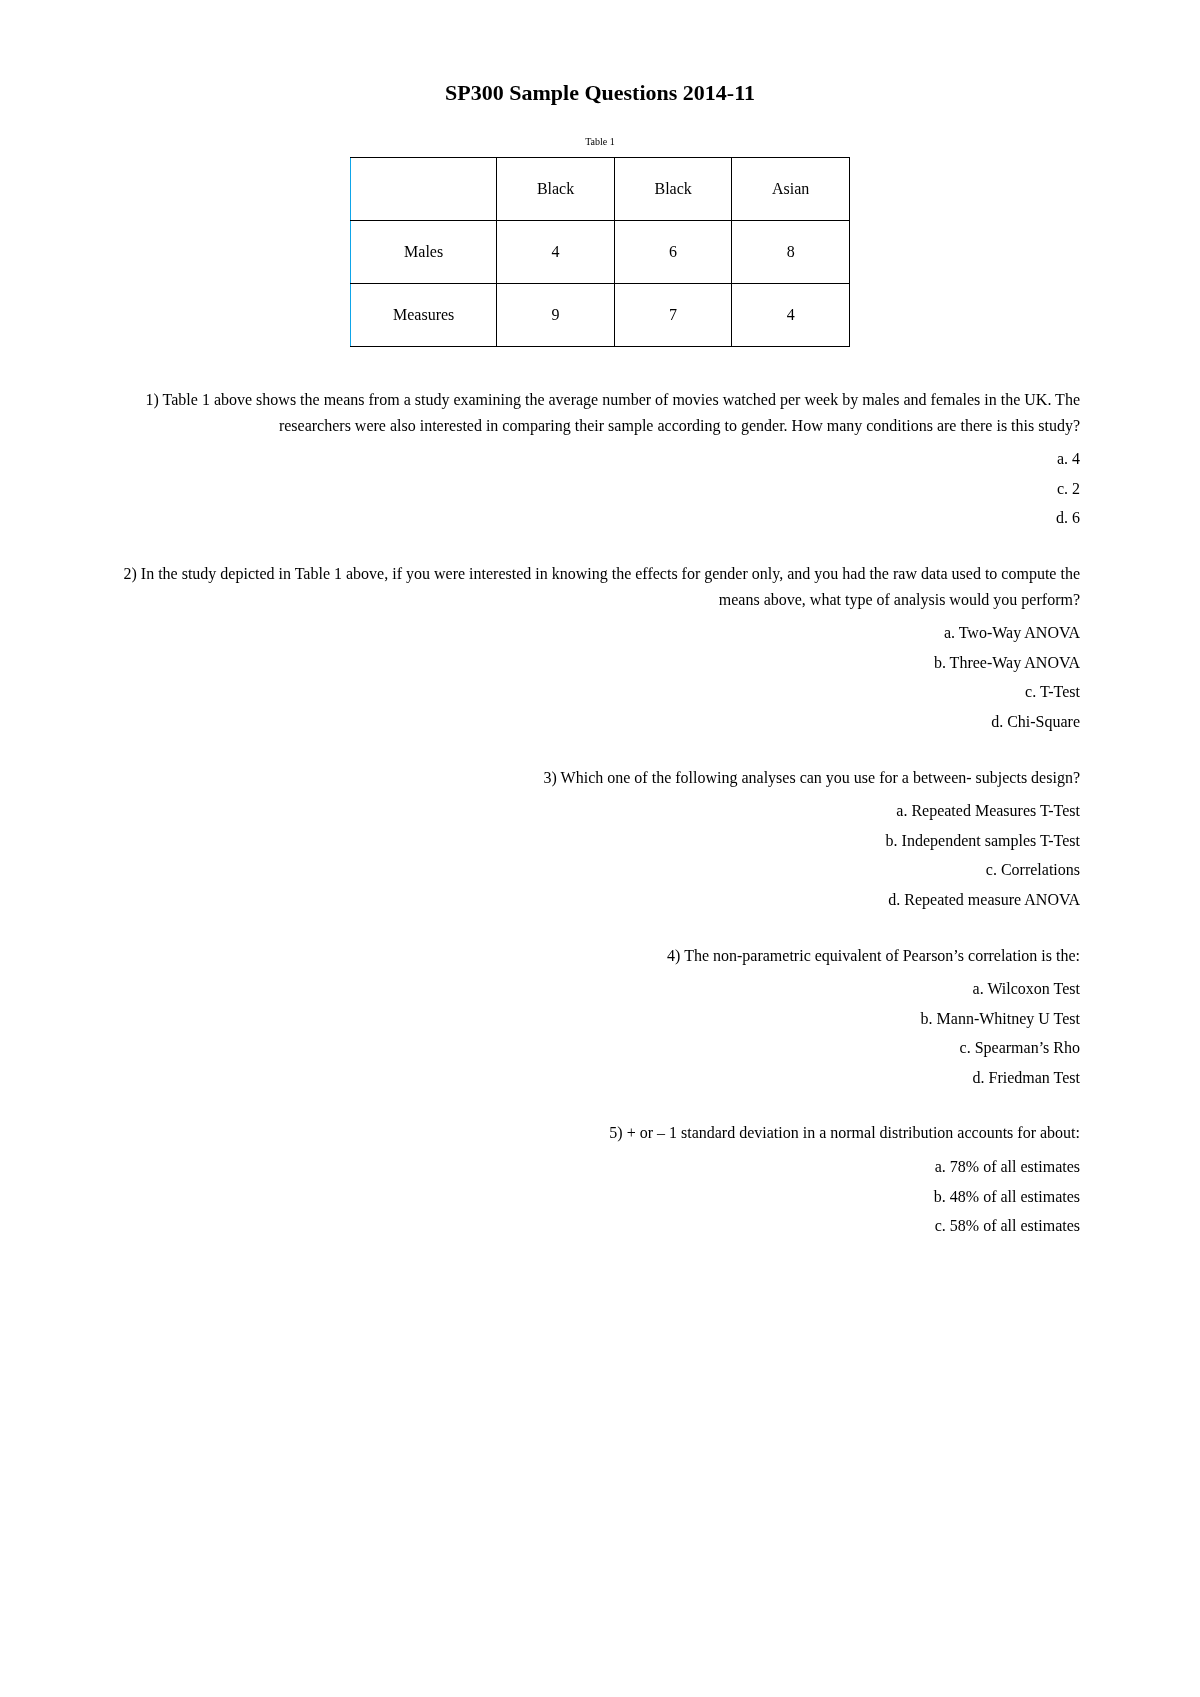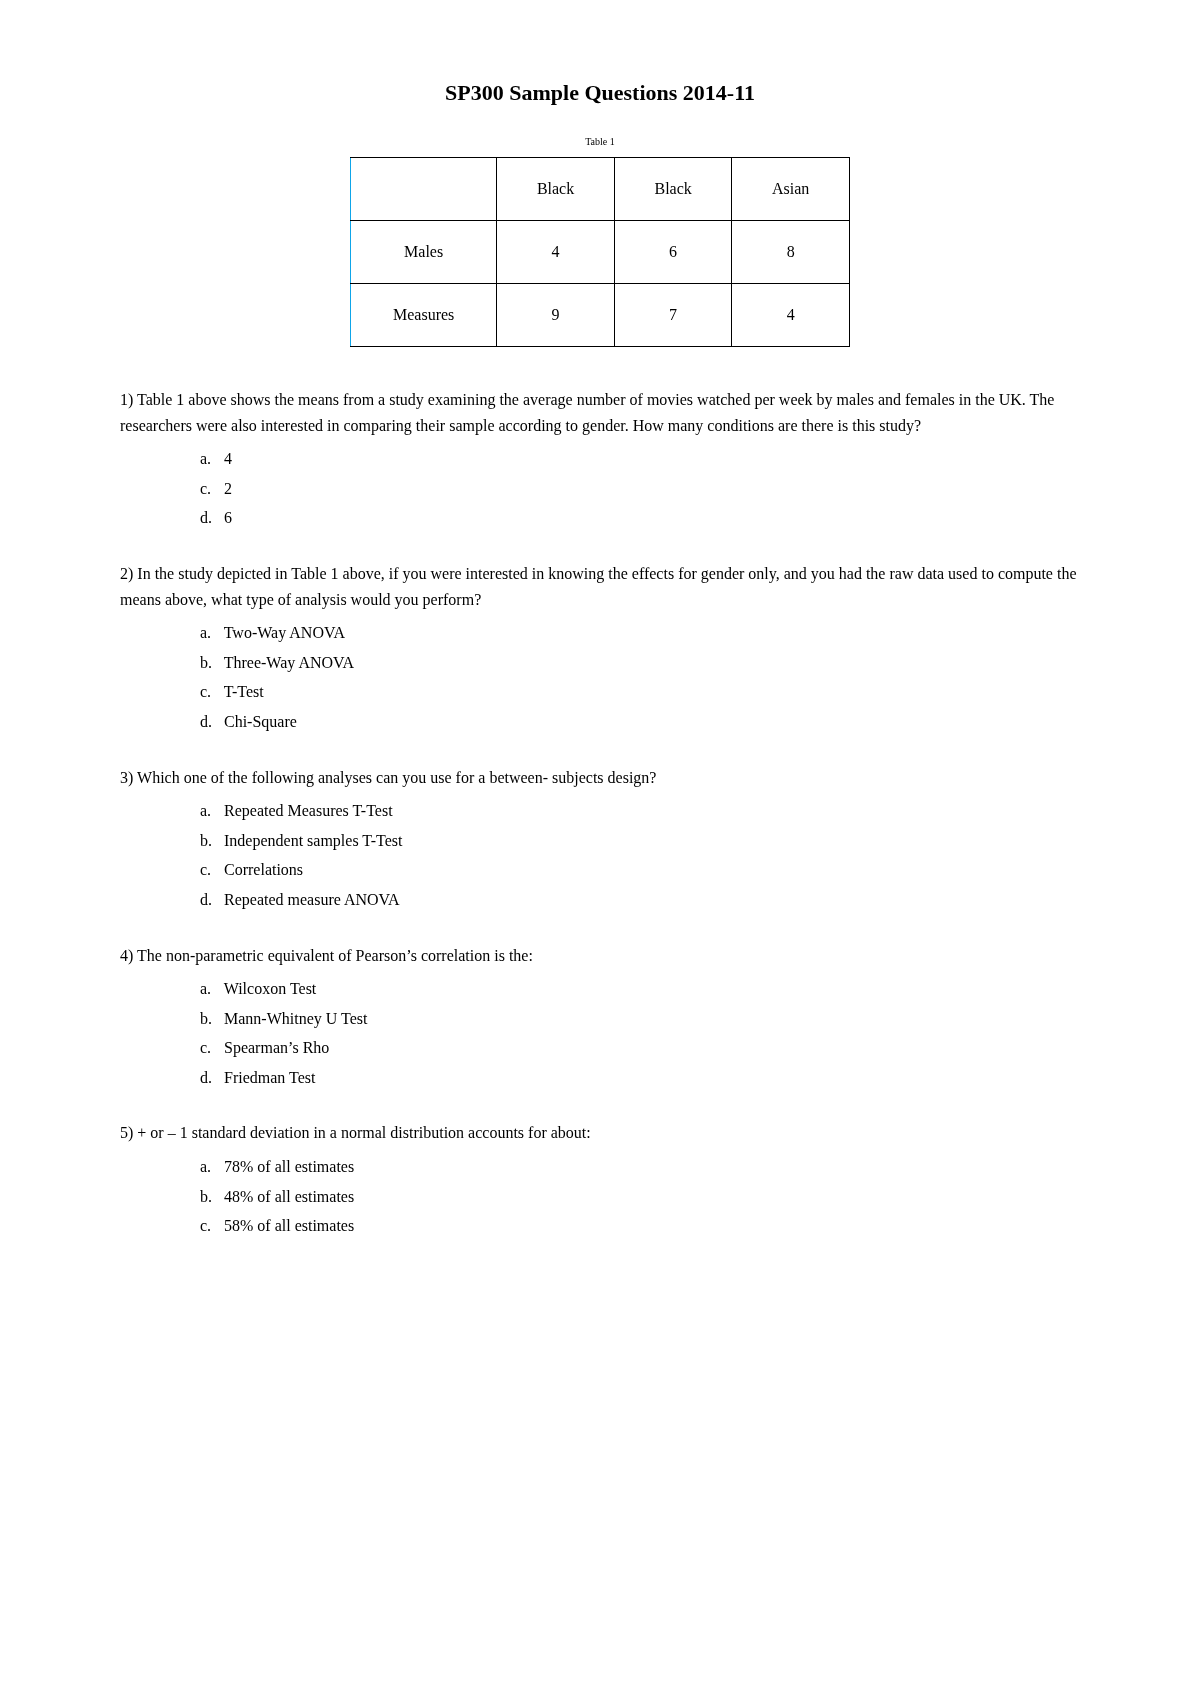--- a/index.html
+++ b/index.html
@@ -52,20 +52,21 @@
     .data-table td:first-child {
       border-left: 1px solid #0ea5e9;
     }
 
     .data-table tr:first-child td {
       border-top: 1px solid #000;
     }
 
     .questions-section {
       margin-top: 10px;
+      text-align: right;
     }
 
     .question-block {
       margin-bottom: 30px;
     }
 
     .question-text {
       margin-bottom: 8px;
       line-height: 1.6;
     }

